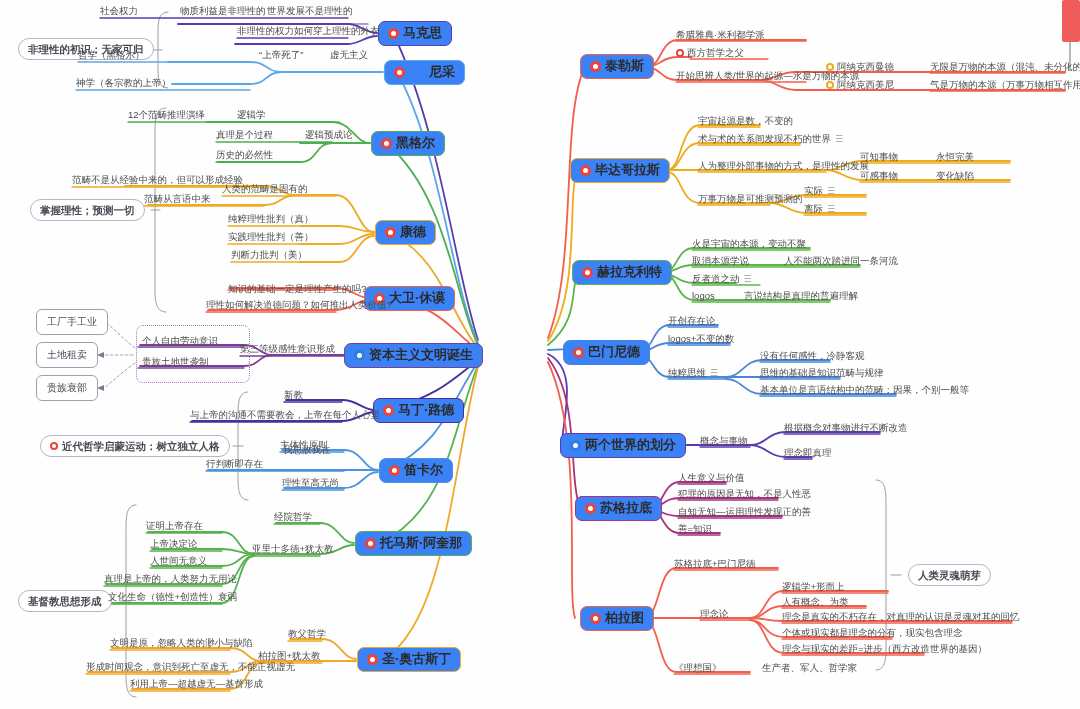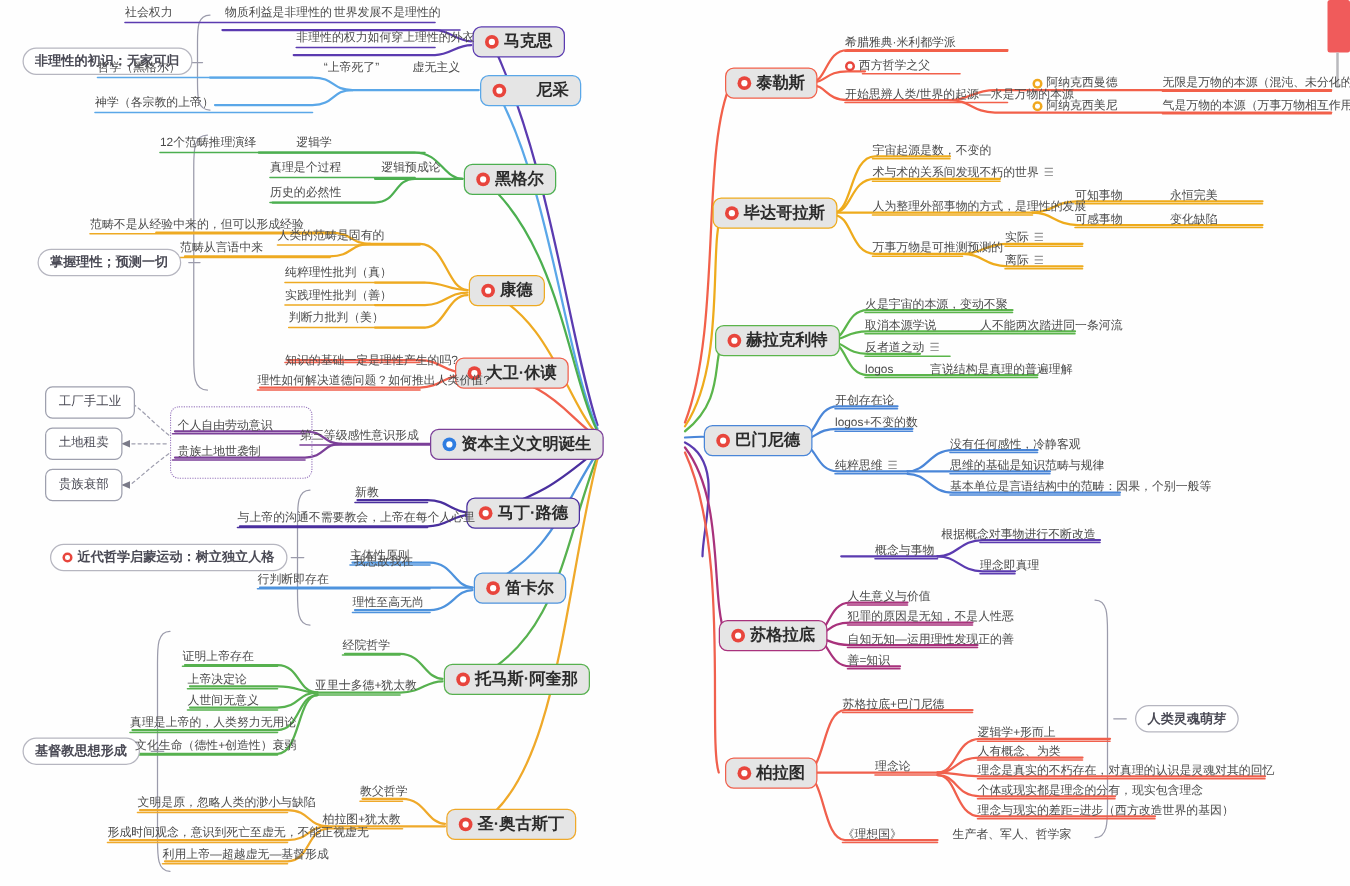--- a/index.html
+++ b/index.html
@@ -13,21 +13,21 @@
     width: 1080px; height: 709px;
     background: #fefefe;
     overflow: hidden;
   }
   svg#wires { position: absolute; left:0; top:0; width:1080px; height:709px; pointer-events:none; }
 
   
   .node {
     position: absolute;
     display: flex; align-items: center; gap: 4px;
-    background: #e5e5e5;
+    background: #3b82f6;
     border: 1.6px solid #888;
     border-radius: 7px;
     padding: 4px 9px;
     font-size: 13px;
     font-weight: bold;
     color: #2b2b2b;
     white-space: nowrap;
     line-height: 1.15;
   }
   .node.center {
@@ -431,20 +431,24 @@
     <span>毕达哥拉斯</span>
   </div>
   <div class="node" style="left:572px; top:260px; border-color:#5bb54b;">
     <span class="dot red"></span>
     <span>赫拉克利特</span>
   </div>
   <div class="node" style="left:563px; top:340px; border-color:#4a86d8;">
     <span class="dot red"></span>
     <span>巴门尼德</span>
   </div>
+  <div class="node" style="left:560px; top:433px; border-color:#5b3bb0;">
+    <span class="dot blue"></span>
+    <span>两个世界的划分</span>
+  </div>
   <div class="node" style="left:575px; top:496px; border-color:#a8327c;">
     <span class="dot red"></span>
     <span>苏格拉底</span>
   </div>
   <div class="node" style="left:580px; top:606px; border-color:#f0604d;">
     <span class="dot red"></span>
     <span>柏拉图</span>
   </div>
 
   <div class="leaf" style="left:100px; top:6px;"><span class="txt">社会权力</span></div>
@@ -543,21 +547,21 @@
   <div class="leaf" style="left:668px; top:316px;"><span class="txt">开创存在论</span></div>
   <div class="leaf" style="left:668px; top:334px;"><span class="txt">logos+不变的数</span></div>
   <div class="leaf" style="left:668px; top:368px;">
     <span class="txt">纯粹思维</span><span class="note-icon">☰</span>
   </div>
   <div class="leaf" style="left:760px; top:351px;"><span class="txt">没有任何感性，冷静客观</span></div>
   <div class="leaf" style="left:760px; top:368px;"><span class="txt">思维的基础是知识范畴与规律</span></div>
   <div class="leaf" style="left:760px; top:385px;"><span class="txt">基本单位是言语结构中的范畴：因果，个别一般等</span></div>
 
   <div class="leaf" style="left:700px; top:436px;"><span class="txt">概念与事物</span></div>
-  <div class="leaf" style="left:753px; top:423px;"><span class="txt">根据概念对事物进行不断改造</span></div>
+  <div class="leaf" style="left:784px; top:423px;"><span class="txt">根据概念对事物进行不断改造</span></div>
   <div class="leaf" style="left:784px; top:448px;"><span class="txt">理念即真理</span></div>
 
   <div class="leaf" style="left:678px; top:473px;"><span class="txt">人生意义与价值</span></div>
   <div class="leaf" style="left:678px; top:489px;"><span class="txt">犯罪的原因是无知，不是人性恶</span></div>
   <div class="leaf" style="left:678px; top:507px;"><span class="txt">自知无知—运用理性发现正的善</span></div>
   <div class="leaf" style="left:678px; top:524px;"><span class="txt">善=知识</span></div>
 
   <div class="leaf" style="left:674px; top:559px;"><span class="txt">苏格拉底+巴门尼德</span></div>
   <div class="leaf" style="left:700px; top:609px;"><span class="txt">理念论</span></div>
   <div class="leaf" style="left:782px; top:582px;"><span class="txt">逻辑学+形而上</span></div>

